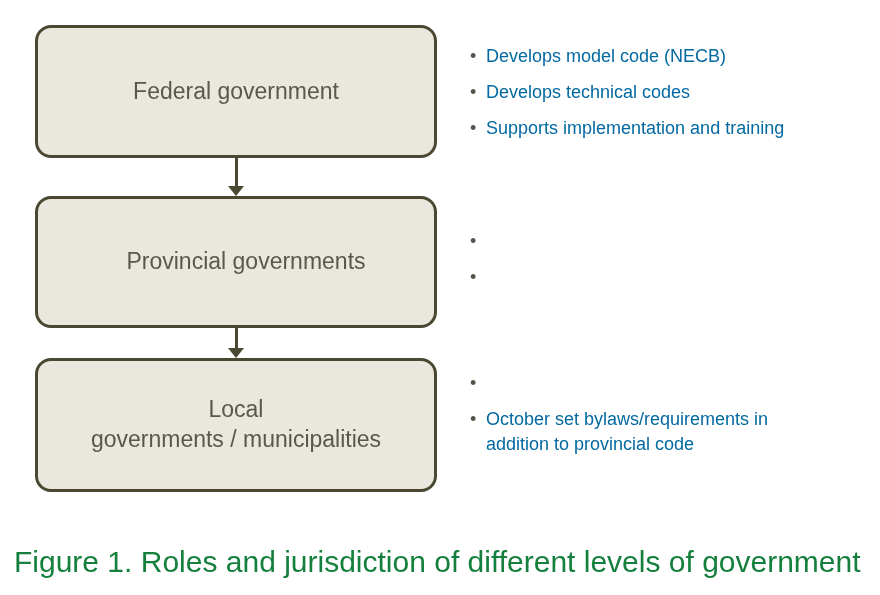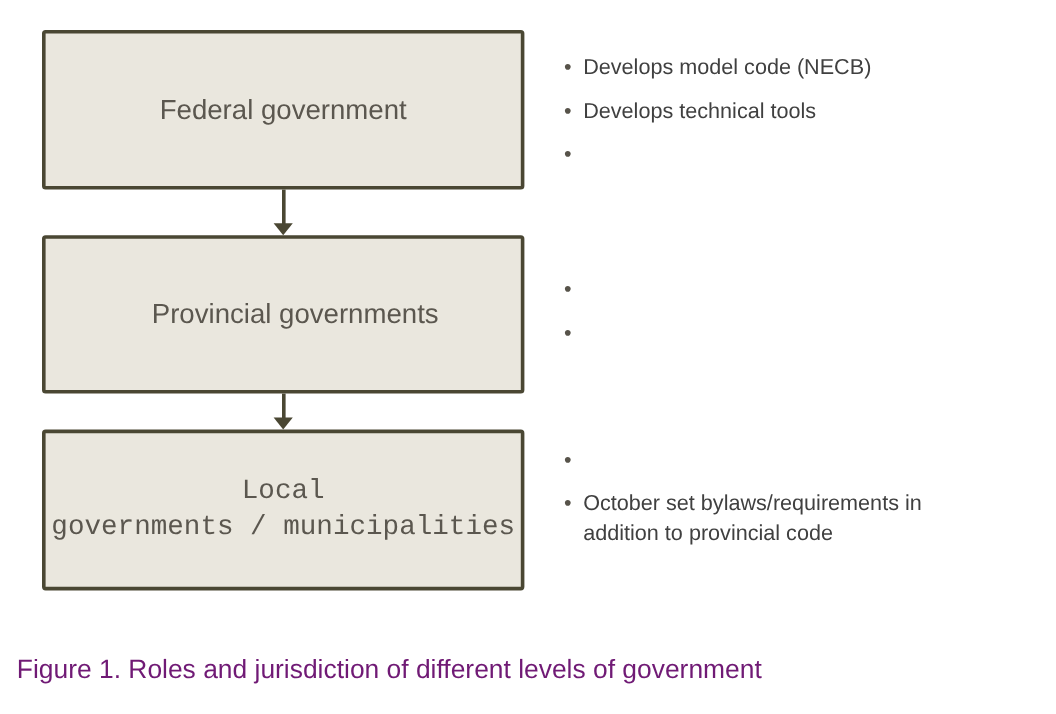--- a/index.html
+++ b/index.html
@@ -15,29 +15,29 @@
     font-family: "Liberation Sans", sans-serif;
     overflow: hidden;
   }
   .govbox {
     position: absolute;
     left: 35px;
     width: 402px;
     box-sizing: border-box;
     background: #eae7de;
     border: 3px solid #4a4733;
-    border-radius: 3px;
+    border-radius: 16px;
     display: flex;
     align-items: center;
     justify-content: center;
     text-align: center;
   }
   .box1 { top: 25px;  height: 133px; }
   .box2 { top: 196px; height: 132px; padding-left: 20px; }
-  .box3 { top: 358px; height: 134px; font-family: Liberation Mono, monospace; }
+  .box3 { top: 358px; height: 134px; }
   .box-label {
     color: #5b574f;
     font-size: 23px;
     line-height: 1.3;
     white-space: pre-line;
   }
   .arrow { position: absolute; left: 228px; width: 17px; }
   .arrow1 { top: 158px; height: 38px; }
   .arrow2 { top: 328px; height: 30px; }
   .arrow-stem {
@@ -71,53 +71,54 @@
     align-items: flex-start;
     margin-bottom: 11px;
   }
   .dot {
     flex: 0 0 16px;
     color: #57534a;
     font-size: 18px;
     line-height: 25px;
   }
   .bullet-text {
-    color: #404040;
+    color: #0369a1;
     font-size: 18px;
     line-height: 25px;
     white-space: pre-line;
   }
   .caption {
     position: absolute;
     left: 14px;
     top: 545px;
-    color: #701a75;
-    font-size: 22px;
+    color: #15803d;
+    font-size: 30px;
     white-space: nowrap;
   }
 </style>
 </head>
 <body>
 
 <div class="canvas">
 
   <div class="govbox box1">
     <span class="box-label">Federal government</span>
   </div>
   <div class="bullets bullets1">
     <div class="bullet-row">
       <span class="dot">•</span>
       <span class="bullet-text">Develops model code (NECB)</span>
     </div>
     <div class="bullet-row">
       <span class="dot">•</span>
-      <span class="bullet-text">Develops technical tools</span>
+      <span class="bullet-text">Develops technical codes</span>
     </div>
     <div class="bullet-row">
       <span class="dot">•</span>
+      <span class="bullet-text">Supports implementation and training</span>
     </div>
   </div>
 
   <div class="arrow arrow1">
     <div class="arrow-stem"></div>
     <div class="arrow-head"></div>
   </div>
 
   <div class="govbox box2">
     <span class="box-label">Provincial governments</span>

